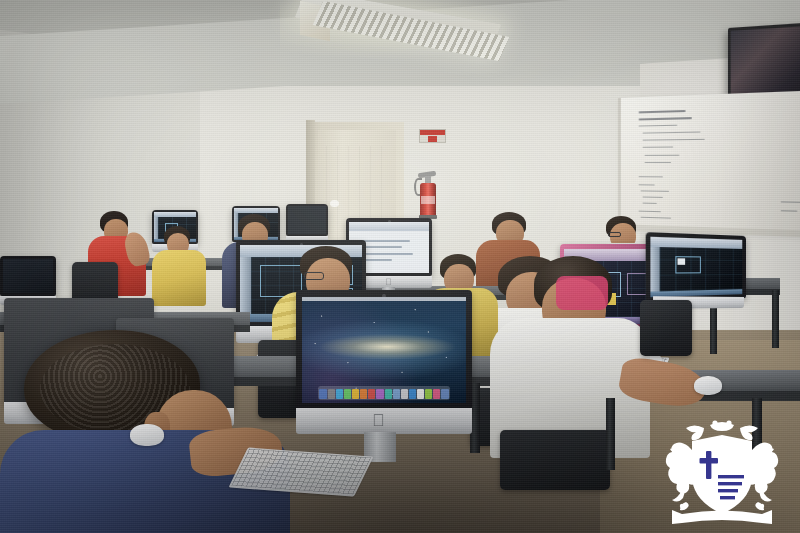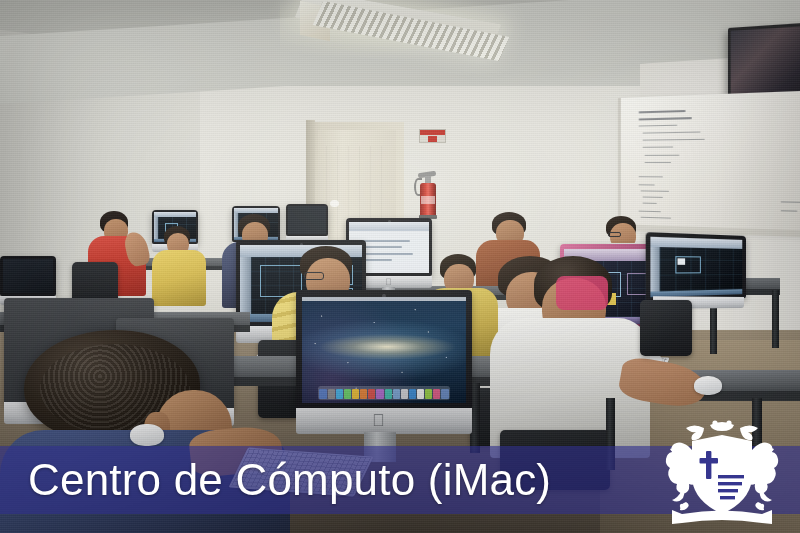--- a/index.html
+++ b/index.html
@@ -513,23 +513,20 @@
   <div class="chairback" style="left:500px;top:430px;width:110px;height:60px;"></div>
 
   <div class="abs" style="left:556px;top:276px;width:52px;height:34px;border-radius:8px;background:#d63a6a;opacity:.85;"></div>
   <div class="chairback" style="left:640px;top:300px;width:52px;height:56px;"></div>
   <div class="deskleg" style="left:606px;top:398px;width:9px;height:72px;"></div>
 
   <div class="abs" id="grade"></div>
   <div class="abs" id="vignette"></div>
   <div class="abs" id="grain"></div>
 
-  <div class="abs" id="caption">
-    <div id="caption-text">Centro de Cómputo (iMac)</div>
-  </div>
 
   <div class="abs" id="crest">
     <svg viewBox="0 0 148 112" width="148" height="112" aria-hidden="true">
       <g fill="#ffffff">
 
         <path d="M56 10 q-10 -5 -18 0 q4 5 10 4 q-6 3 -4 8 q7 1 10 -5 q2 -4 2 -7z"></path>
         <path d="M92 10 q10 -5 18 0 q-4 5 -10 4 q6 3 4 8 q-7 1 -10 -5 q-2 -4 -2 -7z"></path>
         <path d="M62 7 q12 -6 24 0 q-2 6 -12 6 q-10 0 -12 -6z"></path>
         <circle cx="49" cy="11" r="3"></circle>
           <circle cx="99" cy="11" r="3"></circle>

